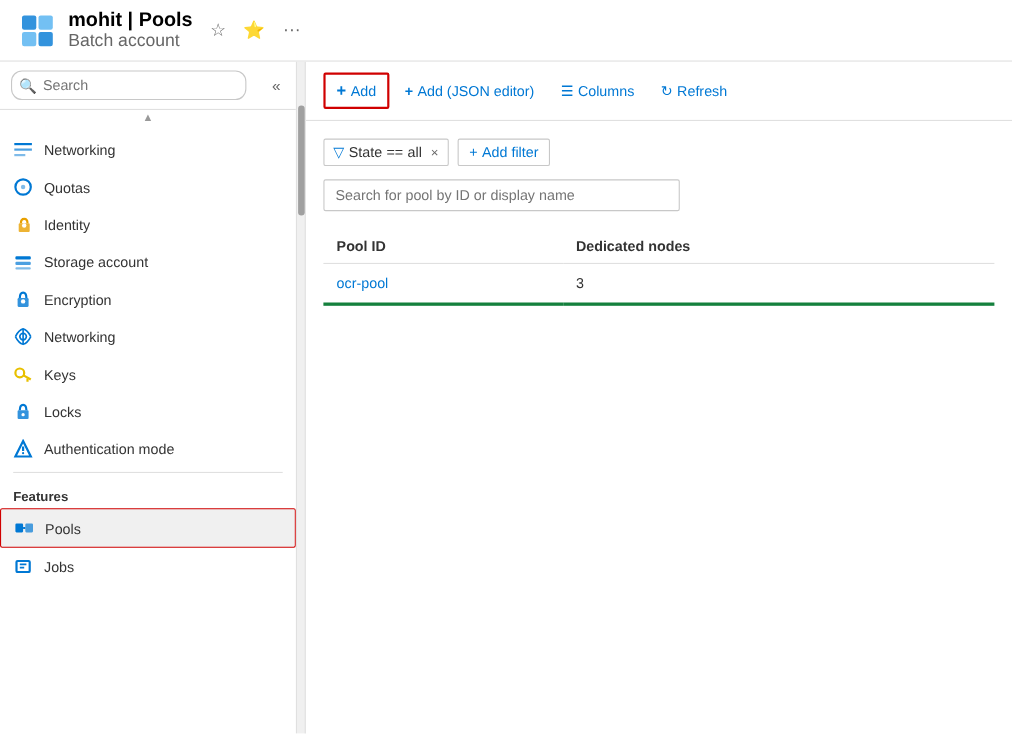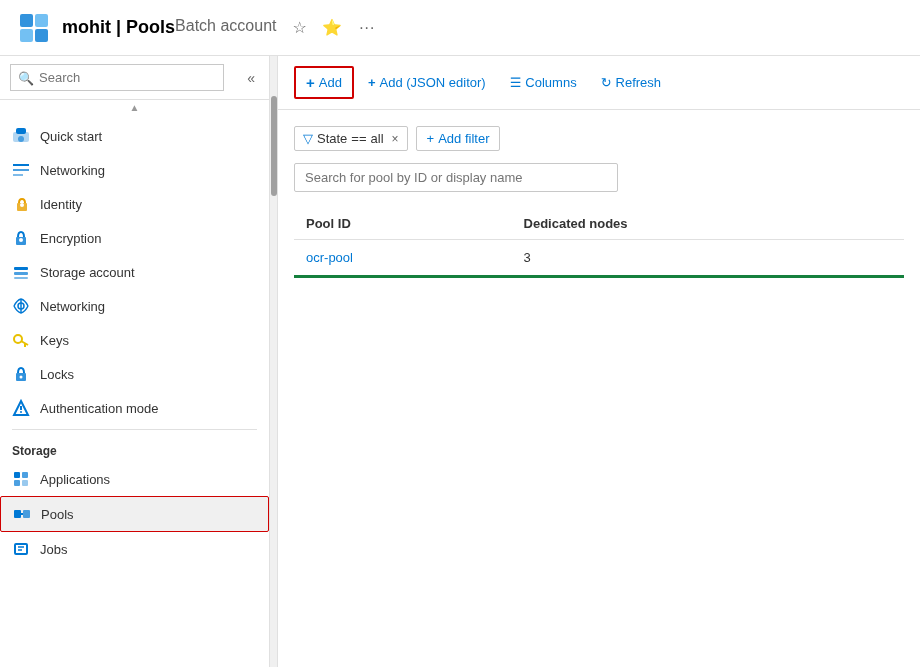--- a/index.html
+++ b/index.html
@@ -2,33 +2,33 @@
 <html><head>
   <meta charset="utf-8">
   <style>
     * { box-sizing: border-box; margin: 0; padding: 0; }
     body { font-family: 'Segoe UI', Arial, sans-serif; font-size: 13px; background: #fff; color: #333; display: flex; flex-direction: column; height: 667px; width: 920px; overflow: hidden; }
 
     
     .header { display: flex; align-items: center; padding: 8px 16px; border-bottom: 1px solid #e0e0e0; height: 56px; }
     .header-icon { width: 36px; height: 36px; margin-right: 10px; display: flex; align-items: center; justify-content: center; }
     .header-icon svg { width: 32px; height: 32px; }
-    .header-title { display: flex; flex-direction: row; }
+    .header-title { display: flex; flex-direction: column; }
     .header-title-main { font-size: 18px; font-weight: 600; color: #000; }
     .header-title-sub { font-size: 16px; color: #666; }
     .header-icons { display: flex; gap: 8px; margin-left: 12px; }
     .header-icon-btn { background: none; border: none; cursor: pointer; color: #666; font-size: 16px; padding: 2px 4px; }
 
     
     .main { display: flex; flex: 1; overflow: hidden; }
 
     
     .sidebar { width: 270px; min-width: 270px; border-right: 1px solid #e0e0e0; display: flex; flex-direction: column; overflow: hidden; }
     .sidebar-search { padding: 8px 10px; border-bottom: 1px solid #e0e0e0; display: flex; align-items: center; }
-    .sidebar-search-input { flex: 1; border: 1px solid #c8c8c8; border-radius: 0; padding: 5px 8px 5px 28px; font-size: 13px; outline: none; color: #666; }
+    .sidebar-search-input { flex: 1; border: 1px solid #c8c8c8; border-radius: 10px; padding: 5px 8px 5px 28px; font-size: 13px; outline: none; color: #666; }
     .sidebar-search-wrapper { position: relative; flex: 1; }
     .sidebar-search-icon { position: absolute; left: 8px; top: 50%; transform: translateY(-50%); color: #666; font-size: 13px; }
     .sidebar-collapse-btn { background: none; border: none; cursor: pointer; color: #666; font-size: 14px; margin-left: 6px; padding: 4px; }
     .sidebar-nav { flex: 1; overflow-y: auto; padding: 4px 0; }
     .nav-item { display: flex; align-items: center; padding: 8px 12px; cursor: pointer; border-radius: 2px; gap: 10px; }
     .nav-item.active { background: #f0f0f0; border: 1.5px solid #d00000; }
     .nav-item-icon { width: 18px; height: 18px; display: flex; align-items: center; justify-content: center; flex-shrink: 0; }
     .nav-item-label { font-size: 13px; color: #333; }
     .nav-section-label { padding: 10px 12px 4px 12px; font-size: 12px; font-weight: 600; color: #333; }
     .nav-divider { border: none; border-top: 1px solid #e0e0e0; margin: 4px 12px; }
@@ -95,74 +95,73 @@
       </div>
       <button class="sidebar-collapse-btn">«</button>
     </div>
 
     <div style="display:flex;align-items:center;justify-content:center;padding:2px;">
       <span style="font-size:10px;color:#999;">▲</span>
     </div>
 
     <div class="sidebar-nav">
 
-      <div class="nav-item">
-        <div class="nav-item-icon">
-          <svg width="18" height="18" viewBox="0 0 18 18">
-              <rect x="1" y="5" width="16" height="10" rx="2" fill="#0078d4" opacity="0.3"></rect>
-              <rect x="4" y="1" width="10" height="6" rx="2" fill="#0078d4"></rect>
-              <circle cx="9" cy="12" r="3" fill="#0078d4" opacity="0.6"></circle>
-            </svg>
-        </div>
-        <span class="nav-item-label">Quick start</span>
-      </div>
 
       <div class="nav-item">
         <div class="nav-item-icon">
           <svg width="18" height="18" viewBox="0 0 18 18">
               <rect x="1" y="3" width="16" height="2" fill="#0078d4"></rect>
               <rect x="1" y="8" width="16" height="2" fill="#0078d4" opacity="0.7"></rect>
               <rect x="1" y="13" width="10" height="2" fill="#0078d4" opacity="0.5"></rect>
             </svg>
         </div>
         <span class="nav-item-label">Networking</span>
       </div>
 
+      <div class="nav-item">
+        <div class="nav-item-icon">
+          <svg width="18" height="18" viewBox="0 0 18 18">
+              <circle cx="9" cy="9" r="7" fill="none" stroke="#0078d4" stroke-width="2"></circle>
+              <circle cx="9" cy="9" r="2" fill="#0078d4" opacity="0.5"></circle>
+            </svg>
+        </div>
+        <span class="nav-item-label">Quotas</span>
+      </div>
 
       <div class="nav-item">
         <div class="nav-item-icon">
           <svg width="18" height="18" viewBox="0 0 18 18">
               <rect x="5" y="8" width="10" height="8" rx="1" fill="#e8a000" opacity="0.8"></rect>
               <circle cx="10" cy="10" r="2" fill="#fff"></circle>
               <path d="M7 8 Q7 4 10 4 Q13 4 13 8" fill="none" stroke="#e8a000" stroke-width="2"></path>
             </svg>
         </div>
         <span class="nav-item-label">Identity</span>
       </div>
 
       <div class="nav-item">
         <div class="nav-item-icon">
           <svg width="18" height="18" viewBox="0 0 18 18">
+              <rect x="2" y="4" width="14" height="3" rx="1" fill="#0078d4"></rect>
+              <rect x="2" y="9" width="14" height="3" rx="1" fill="#0078d4" opacity="0.7"></rect>
+              <rect x="2" y="14" width="14" height="2" rx="1" fill="#0078d4" opacity="0.5"></rect>
+            </svg>
+        </div>
+        <span class="nav-item-label">Storage account</span>
+      </div>
+
+      <div class="nav-item">
+        <div class="nav-item-icon">
+          <svg width="18" height="18" viewBox="0 0 18 18">
               <rect x="4" y="8" width="10" height="8" rx="1" fill="#0078d4" opacity="0.8"></rect>
               <circle cx="9" cy="11" r="2" fill="#fff"></circle>
               <path d="M6 8 Q6 3 9 3 Q12 3 12 8" fill="none" stroke="#0078d4" stroke-width="2"></path>
             </svg>
         </div>
         <span class="nav-item-label">Encryption</span>
-      </div>
-
-      <div class="nav-item">
-        <div class="nav-item-icon">
-          <svg width="18" height="18" viewBox="0 0 18 18">
-              <rect x="2" y="4" width="14" height="3" rx="1" fill="#0078d4"></rect>
-              <rect x="2" y="9" width="14" height="3" rx="1" fill="#0078d4" opacity="0.7"></rect>
-              <rect x="2" y="14" width="14" height="2" rx="1" fill="#0078d4" opacity="0.5"></rect>
-            </svg>
-        </div>
-        <span class="nav-item-label">Storage account</span>
       </div>
 
       <div class="nav-item">
         <div class="nav-item-icon">
           <svg width="18" height="18" viewBox="0 0 18 18">
               <circle cx="9" cy="9" r="3" fill="none" stroke="#0078d4" stroke-width="1.5"></circle>
               <path d="M2 9 Q5 3 9 2 Q13 3 16 9" fill="none" stroke="#0078d4" stroke-width="1.5"></path>
               <path d="M2 9 Q5 15 9 16 Q13 15 16 9" fill="none" stroke="#0078d4" stroke-width="1.5"></path>
               <line x1="9" y1="2" x2="9" y2="16" stroke="#0078d4" stroke-width="1.5"></line>
             </svg>
@@ -197,33 +196,22 @@
           <svg width="18" height="18" viewBox="0 0 18 18">
               <polygon points="9,2 16,16 2,16" fill="none" stroke="#0078d4" stroke-width="2"></polygon>
               <line x1="9" y1="7" x2="9" y2="11" stroke="#0078d4" stroke-width="2"></line>
               <circle cx="9" cy="13" r="1" fill="#0078d4"></circle>
             </svg>
         </div>
         <span class="nav-item-label">Authentication mode</span>
       </div>
 
       <hr class="nav-divider">
-      <div class="nav-section-label">Storage</div>
-
-      <div class="nav-item">
-        <div class="nav-item-icon">
-          <svg width="18" height="18" viewBox="0 0 18 18">
-              <rect x="2" y="2" width="6" height="6" rx="1" fill="#0078d4"></rect>
-              <rect x="10" y="2" width="6" height="6" rx="1" fill="#0078d4" opacity="0.7"></rect>
-              <rect x="2" y="10" width="6" height="6" rx="1" fill="#0078d4" opacity="0.7"></rect>
-              <rect x="10" y="10" width="6" height="6" rx="1" fill="#0078d4" opacity="0.4"></rect>
-            </svg>
-        </div>
-        <span class="nav-item-label">Applications</span>
-      </div>
+      <div class="nav-section-label">Features</div>
+
 
       <div class="nav-item active">
         <div class="nav-item-icon">
           <svg width="18" height="18" viewBox="0 0 18 18">
               <rect x="1" y="5" width="7" height="8" rx="1" fill="#0078d4"></rect>
               <rect x="10" y="5" width="7" height="8" rx="1" fill="#0078d4" opacity="0.7"></rect>
               <line x1="8" y1="9" x2="10" y2="9" stroke="#0078d4" stroke-width="2"></line>
             </svg>
         </div>
         <span class="nav-item-label">Pools</span>

